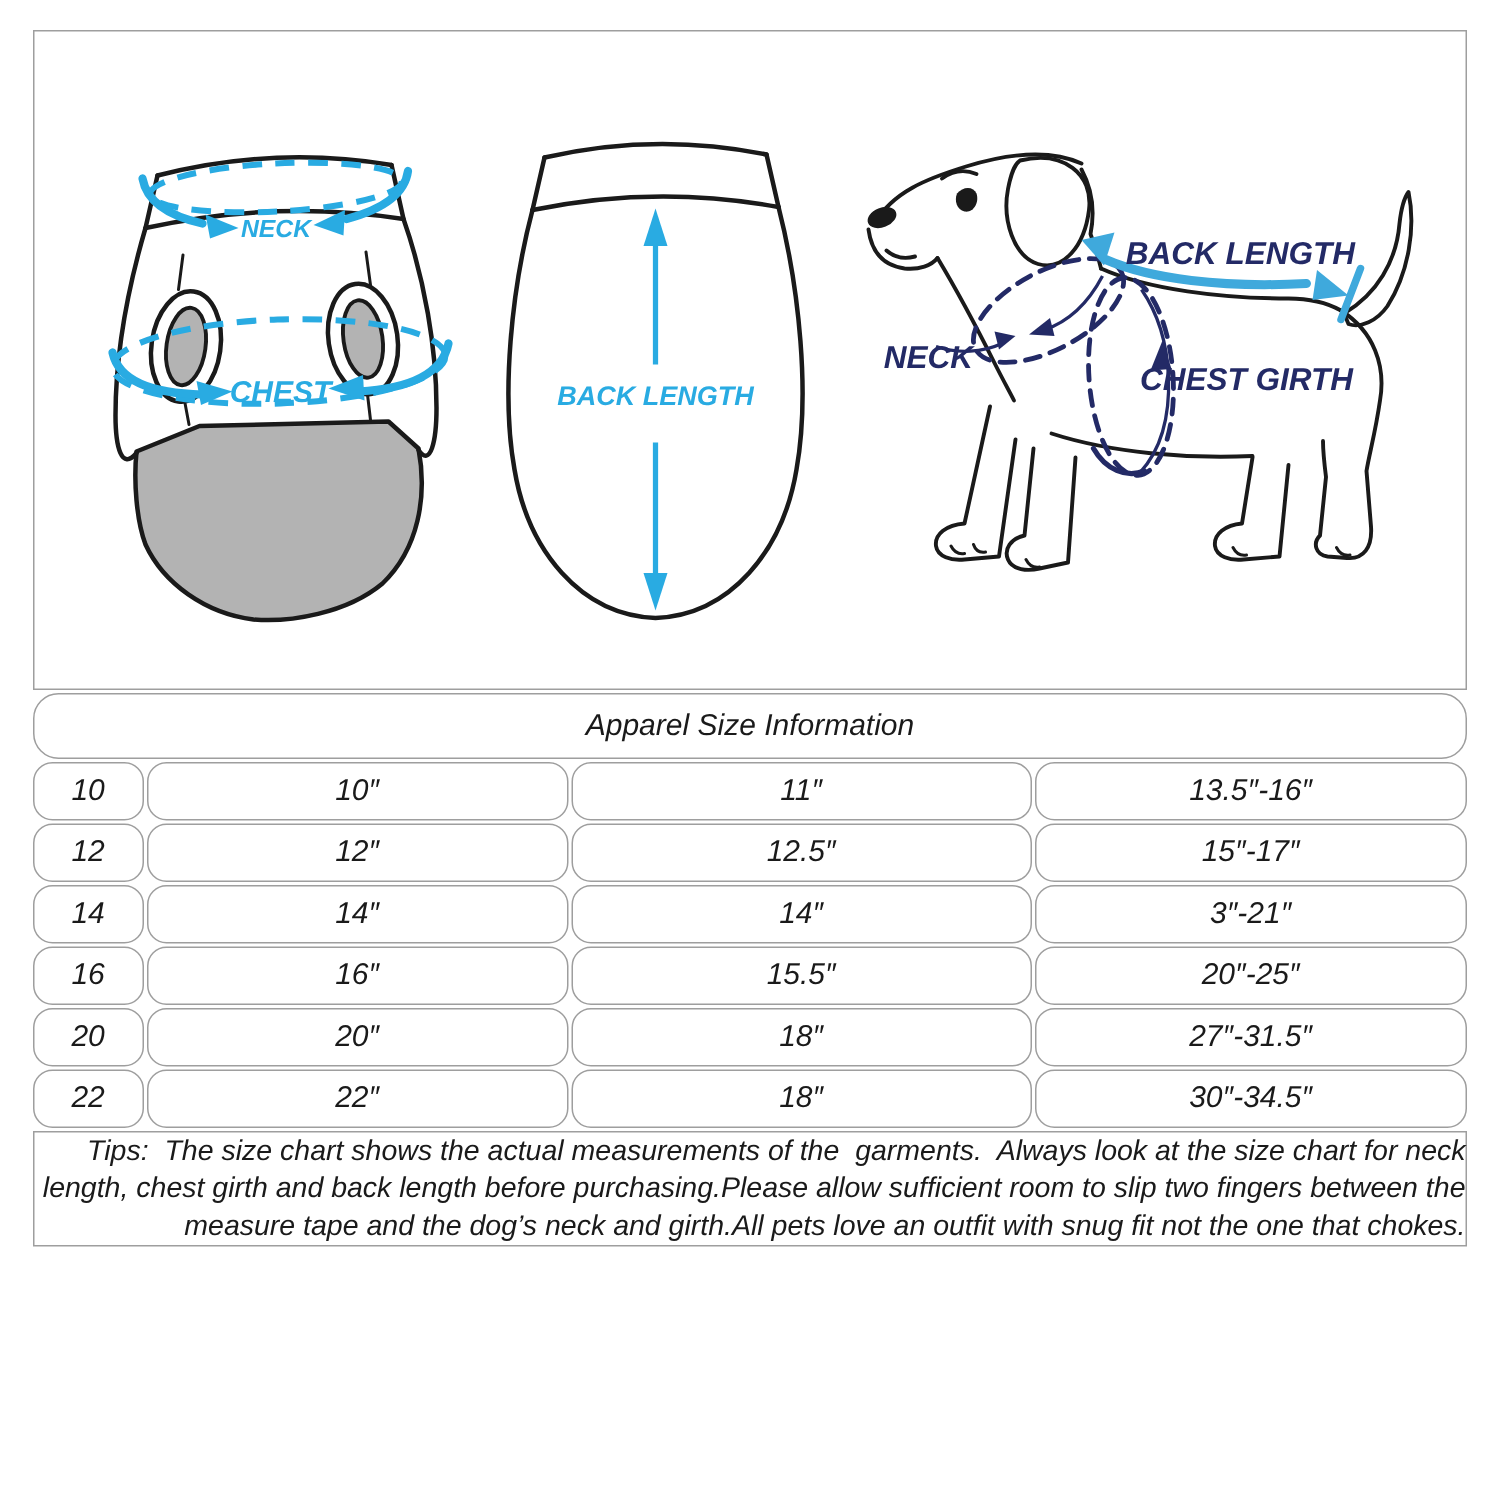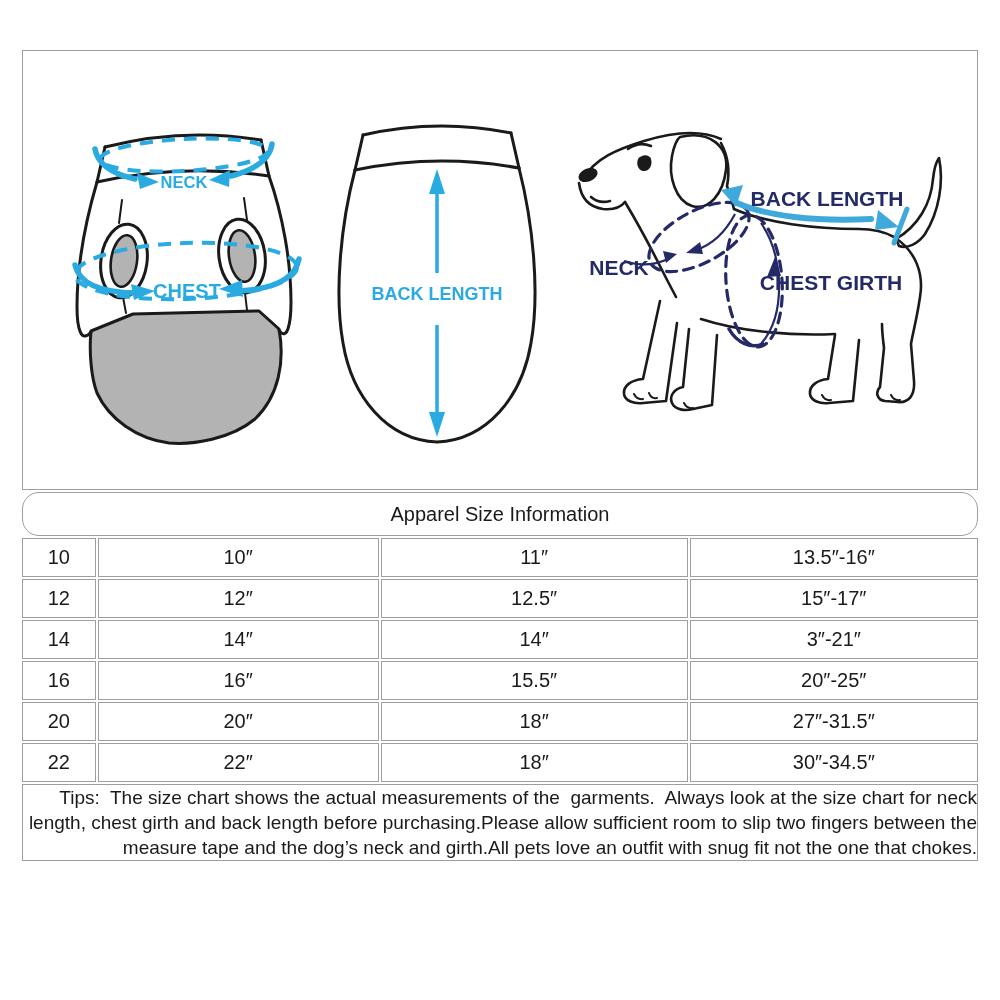--- a/index.html
+++ b/index.html
@@ -2,33 +2,34 @@
 <html><head>
 <meta charset="utf-8">
 <style>
   html,body { margin:0; padding:0; }
   body {
     width:1000px; height:1000px; background:#ffffff;
     font-family:"Liberation Sans", sans-serif; color:#1a1a1a;
     position:relative;
   }
   table.size-chart {
-    position:absolute; left:20px; top:48px; width:960px;
+    position:absolute; left:20px; top:18px; width:960px;
     border-collapse:separate; border-spacing:2px;
     table-layout:fixed;
+    font-style:italic;
   }
   table.size-chart td {
     border:1px solid #9e9e9e;
     font-size:20px; text-align:center; vertical-align:middle;
     padding:0; background:#ffffff;
   }
   td.illus-cell  { height:438px; padding:0; }
   td.title-cell  { height:42px; text-align:left; padding-left:20px; font-size:21px;border-radius:17px; }
   td.head-cell   { height:40px; }
-  td.data-cell   { height:37px; }
+  td.data-cell   { height:37px;border-radius:13px; }
   td.tips-cell   { text-align:left; padding:8px 10px; }
   .tips-text {
     font-size:19px; line-height:25px; white-space:pre-wrap;
     text-align:right;
   }
   svg.diagram { display:block; width:100%; height:438px; }
   .ink   { stroke:#1a1a1a; fill:none; stroke-width:2.6; stroke-linecap:round; stroke-linejoin:round; }
   .ink3  { stroke:#1a1a1a; fill:none; stroke-width:3;   stroke-linecap:round; stroke-linejoin:round; }
   .ink2  { stroke:#1a1a1a; fill:none; stroke-width:2;   stroke-linecap:round; stroke-linejoin:round; }
   .whitefill { fill:#ffffff; }

